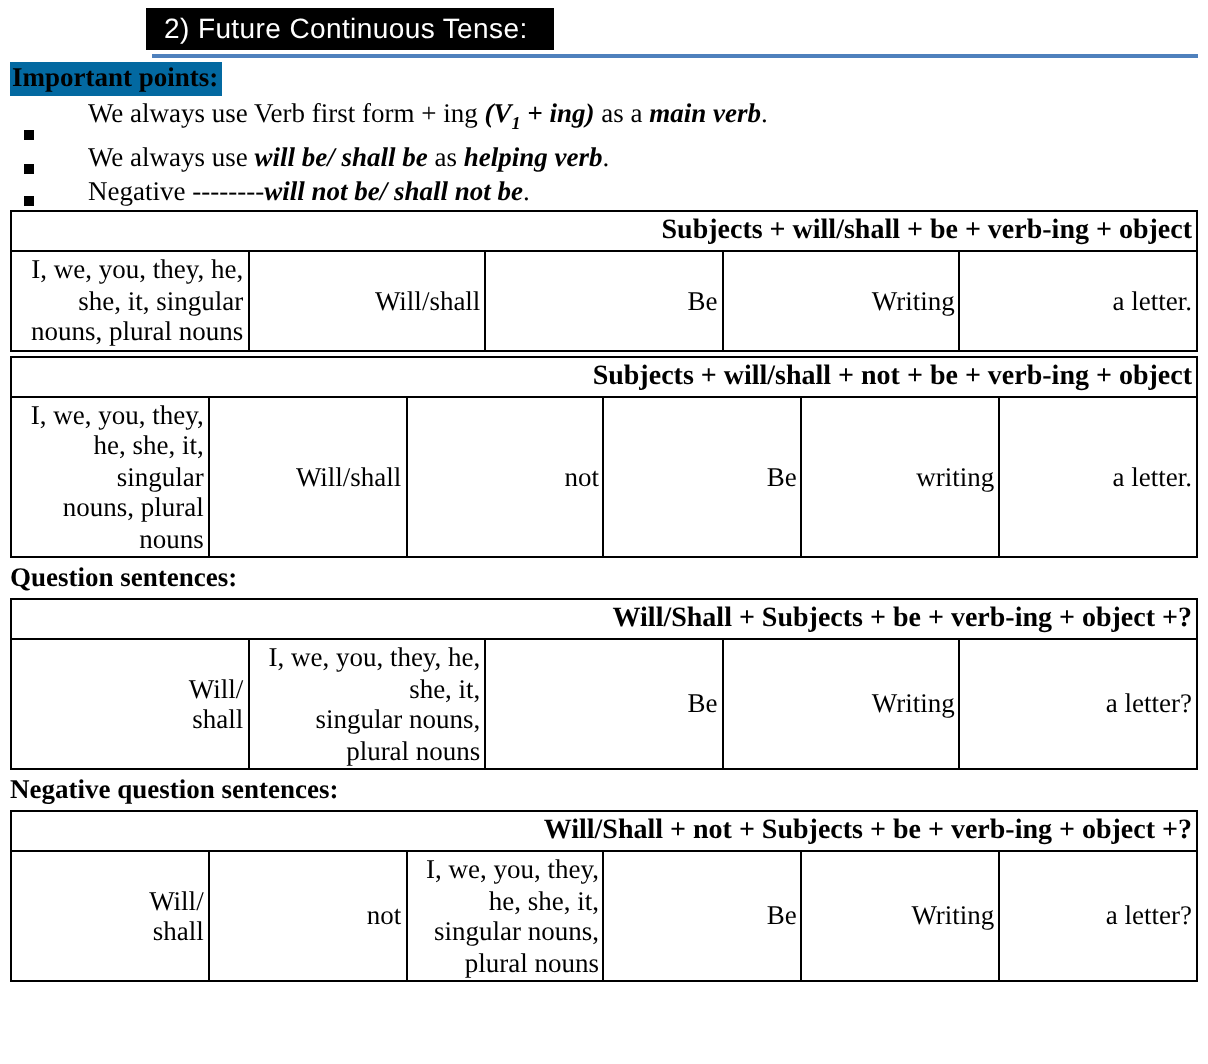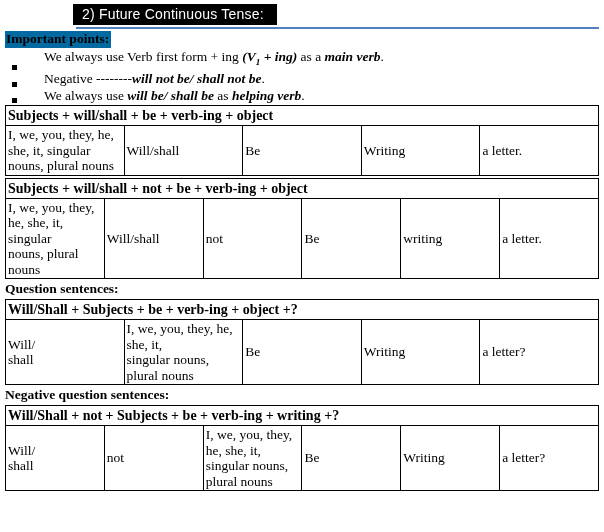--- a/index.html
+++ b/index.html
@@ -34,21 +34,21 @@
   }
   .bullet-text{margin-left:27px;}
   .bi{font-weight:bold;font-style:italic;}
   sub.bi{font-size:9px;}
   
   table.grammar{
     width:100%;border-collapse:collapse;table-layout:fixed;
     margin:2px 0 2px 0;
   }
   table.grammar td{
-    border:1.5px solid #000;text-align:left;vertical-align:middle;
+    border:1.5px solid #000;text-align:right;vertical-align:middle;
     padding:1px 2px;font-size:13.5px;line-height:15.5px;
     white-space:pre-line;overflow:hidden;
   }
   table.grammar td.th{
     font-weight:bold;font-size:14px;line-height:17px;padding:1px 2px;
     white-space:normal;
   }
   table.grammar td.tall{height:33px;}
 </style>
 </head>
@@ -65,25 +65,25 @@
     <span class="hl-gray">Important points:</span>
   </div>
 
   <div class="bullets">
     <div class="bullet-line">
       <span class="bullet-marker"></span>
       <span class="bullet-text"><span>We always use Verb first form + ing </span><span class="bi">(V</span><sub class="bi">1</sub><span class="bi"> + ing)</span><span> as a </span><span class="bi">main verb</span><span>.</span></span>
     </div>
     <div class="bullet-line">
       <span class="bullet-marker"></span>
-      <span class="bullet-text"><span>Negative --------</span><span class="bi">will not be/ shall not be</span><span>.</span></span>
+      <span class="bullet-text"><span>We always use </span><span class="bi">will be/ shall be</span><span> as </span><span class="bi">helping verb</span><span>.</span></span>
     </div>
     <div class="bullet-line">
       <span class="bullet-marker"></span>
-      <span class="bullet-text"><span>We always use </span><span class="bi">will be/ shall be</span><span> as </span><span class="bi">helping verb</span><span>.</span></span>
+      <span class="bullet-text"><span>Negative --------</span><span class="bi">will not be/ shall not be</span><span>.</span></span>
     </div>
   </div>
 
 
   <table class="grammar">
     <tbody>
         <tr>
       <td class="th" colspan="5">Subjects + will/shall + be + verb-ing + object</td>
     </tr>
     <tr>
@@ -132,21 +132,21 @@
       <td style="width:14.9%">a letter?</td>
     </tr>
   </tbody>
     </table>
 
   <div class="h">Negative question sentences:</div>
 
   <table class="grammar">
     <tbody>
         <tr>
-      <td class="th" colspan="6">Will/Shall + not + Subjects + be + verb-ing + writing +?</td>
+      <td class="th" colspan="6">Will/Shall + not + Subjects + be + verb-ing + object +?</td>
     </tr>
     <tr>
       <td class="tall" style="width:7.7%">Will/
 shall</td>
       <td style="width:8%">not</td>
       <td style="width:29.8%">I, we, you, they, he, she, it,
 singular nouns, plural nouns</td>
       <td style="width:9.2%">Be</td>
       <td style="width:23%">Writing</td>
       <td style="width:22.3%">a letter?</td>

